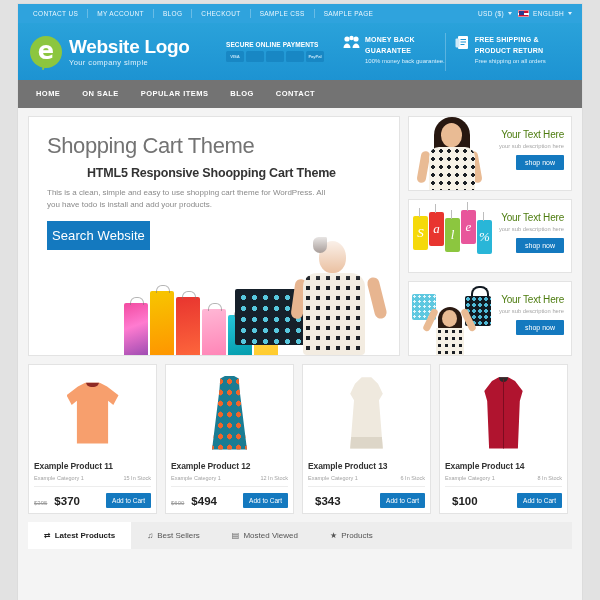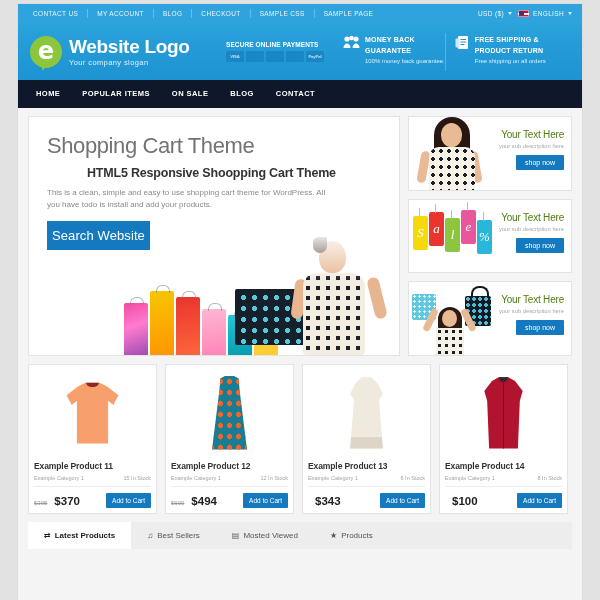--- a/index.html
+++ b/index.html
@@ -62,21 +62,21 @@
   .feat .ft1{font-size:7px;font-weight:bold;letter-spacing:.2px;text-transform:uppercase;}
   .feat .ft2{font-size:6px;color:#d7eefb;margin-top:2px;line-height:7.5px;}
   .secure{width:108px;text-align:left;margin-left:6px;}
   .secure .stitle{font-size:6.5px;font-weight:bold;letter-spacing:.1px;text-transform:uppercase;}
   .cards{display:flex;gap:2px;margin-top:3px;}
   .card{width:18px;height:11px;border-radius:1.5px;background:#1887c4;
         display:flex;align-items:center;justify-content:center;
         font-size:4.2px;color:#bfe3f7;font-weight:bold;letter-spacing:-.1px;}
 
   
-  .nav{height:28px;background:#0f172a;display:flex;align-items:center;padding:0 12px;position:relative;}
+  .nav{height:28px;background:#737373;display:flex;align-items:center;padding:0 12px;position:relative;}
   .nav .nitem{color:#fff;font-size:7.5px;font-weight:bold;letter-spacing:.45px;
      padding:0 11px;text-transform:uppercase;cursor:pointer;line-height:28px;}
   .nav .nitem:first-child{padding-left:6px;}
   .cartbox{position:absolute;right:6px;top:-2px;height:32px;width:78px;background:#0d5f93;
     display:flex;align-items:center;gap:4px;padding:0 7px;box-sizing:border-box;}
   .cartico{position:relative;width:17px;height:15px;}
   .cartico .body{position:absolute;left:2px;top:2px;width:13px;height:9px;
     border:1.5px solid #fff;border-top-left-radius:1px;box-sizing:border-box;}
   .cartico .handle{position:absolute;left:0;top:0;width:4px;height:2px;border-left:1.5px solid #fff;
     transform:skewX(-20deg);}
@@ -251,21 +251,21 @@
         <i class="caret"></i>
       </span>
     </div>
   </div>
 
   <div class="header">
     <div class="logo">
       <div class="mark">e</div>
       <div class="ltext">
         <div class="lname">Website Logo</div>
-        <div class="lslogan">Your company slogan</div>
+        <div class="lslogan">Your company simple</div>
       </div>
     </div>
 
     <div class="secure">
       <div class="stitle">SECURE ONLINE PAYMENTS</div>
       <div class="cards">
         <span class="card">VISA</span>
         <span class="card"></span>
         <span class="card"></span>
         <span class="card"></span>
@@ -303,22 +303,22 @@
       <span class="ftxt">
         <span class="ft1">FREE SHIPPING &amp;</span><br>
         <span class="ft1">PRODUCT RETURN</span>
         <div class="ft2">Free shipping on all orders</div>
       </span>
     </div>
   </div>
 
   <div class="nav">
     <span class="nitem">HOME</span>
+    <span class="nitem">ON SALE</span>
     <span class="nitem">POPULAR ITEMS</span>
-    <span class="nitem">ON SALE</span>
     <span class="nitem">BLOG</span>
     <span class="nitem">CONTACT</span>
 
   </div>
 
   <div class="content">
 
     <div class="row">
 
       <div class="hero">

